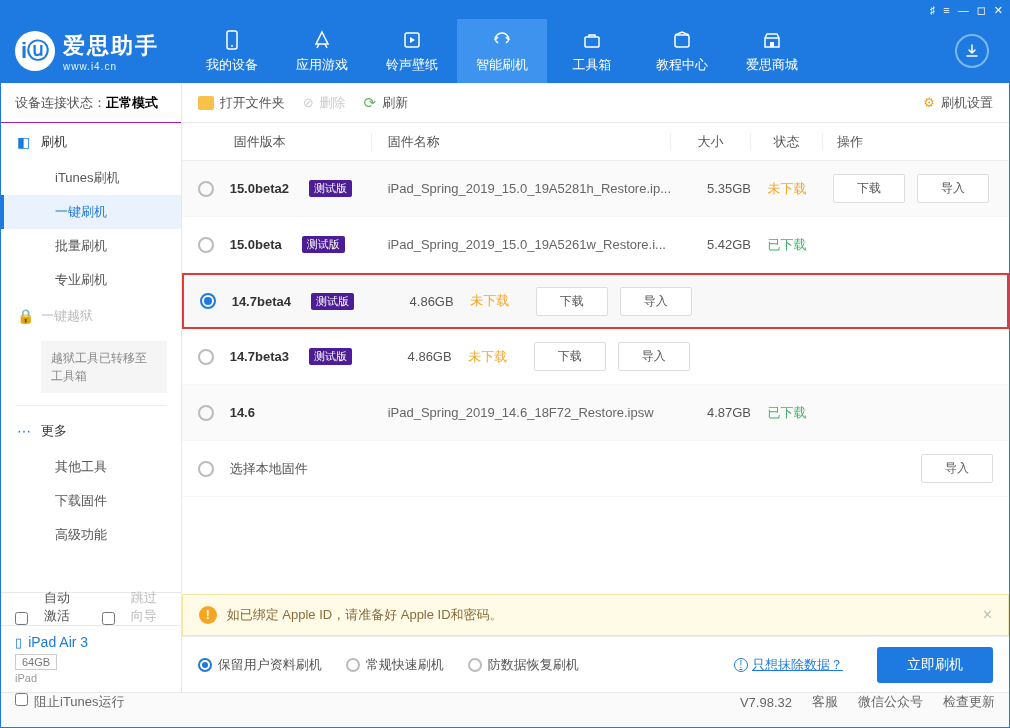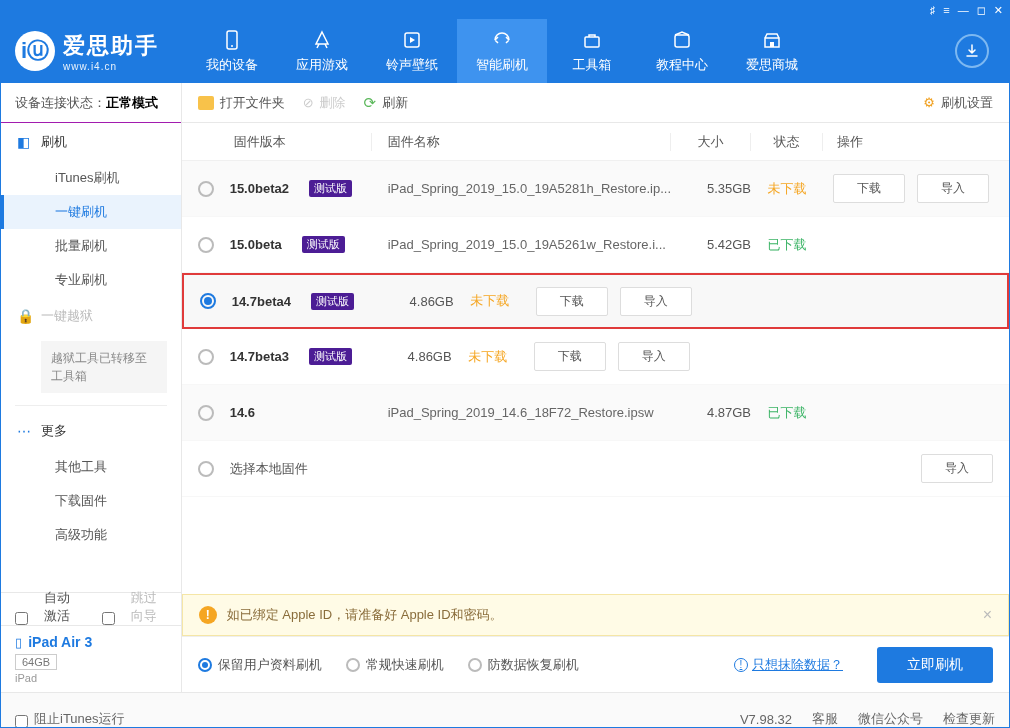--- a/index.html
+++ b/index.html
@@ -27,21 +27,21 @@
 .side-title.locked{color:#bbb}
 .side-sub{height:34px;display:flex;align-items:center;padding-left:54px;color:#555;cursor:pointer;font-size:13px}
 .side-sub.active{background:#eaf3fd;color:#1e7ae0;border-left:3px solid #1e7ae0;padding-left:51px}
 .side-note{margin:6px 14px 6px 40px;background:#f5f5f5;padding:8px 10px;color:#888;font-size:12px;line-height:1.5}
 .side-divider{height:1px;background:#eee;margin:6px 14px}
 .side-bottom{margin-top:auto;border-top:1px solid #e8e8e8}
 .chk-row{height:32px;display:flex;align-items:flex-end;padding:0 14px;gap:12px;font-size:12px;color:#555}
 .chk-row input{margin-right:4px}
 .muted{color:#bbb}
 .device{padding:8px 14px;border-top:1px solid #e8e8e8}
-.device-name{color:#1e7ae0;font-weight:bold;font-size:14px}
+.device-name{color:#1e7ae0;font-weight:normal;font-size:14px}
 .device-badge{display:inline-block;border:1px solid #ccc;padding:1px 6px;font-size:11px;color:#777;margin-top:4px}
 .device-type{font-size:11px;color:#999;margin-top:2px}
 .main{flex:1;display:flex;flex-direction:column;position:relative}
 .toolbar{height:40px;border-bottom:1px solid #e8e8e8;display:flex;align-items:center;padding:0 16px;gap:18px}
 .folder-ic{width:16px;height:14px;background:#f8c24a;border-radius:2px;display:inline-block}
 .toolbar-item{display:flex;align-items:center;gap:6px;color:#555;cursor:pointer;font-size:13px}
 .toolbar-item.disabled{color:#ccc}
 .refresh-ic{color:#5cb85c;font-size:15px}
 .toolbar-right{margin-left:auto;display:flex;align-items:center;gap:6px;color:#555;cursor:pointer}
 .gear{color:#f0a020}
@@ -70,21 +70,21 @@
 .notice{position:absolute;left:0;right:0;bottom:56px;height:42px;background:#fffbe6;border:1px solid #f5e6a6;display:flex;align-items:center;padding:0 16px;gap:10px;color:#8a6d3b;font-size:13px}
 .notice .ex{width:18px;height:18px;background:#f5a623;color:#fff;border-radius:50%;display:flex;align-items:center;justify-content:center;font-weight:bold;font-size:12px}
 .notice .close{margin-left:auto;color:#bbb;cursor:pointer;font-size:16px}
 .actions{position:absolute;left:0;right:0;bottom:0;height:56px;border-top:1px solid #eee;display:flex;align-items:center;padding:0 16px;gap:20px;background:#fff}
 .radio2{display:flex;align-items:center;gap:6px;cursor:pointer;color:#555;font-size:13px}
 .radio2 .c{width:14px;height:14px;border:2px solid #bbb;border-radius:50%;display:flex;align-items:center;justify-content:center}
 .radio2.sel .c{border-color:#1e7ae0}
 .radio2.sel .c::after{content:"";width:6px;height:6px;background:#1e7ae0;border-radius:50%}
 .link{color:#1e7ae0;cursor:pointer;text-decoration:underline;display:flex;align-items:center;gap:4px;margin-left:auto}
 .go-btn{background:#1e7ae0;color:#fff;padding:9px 30px;border-radius:3px;cursor:pointer;font-size:14px;margin-left:14px}
-.footer{height:36px;border-top:1px solid #e8e8e8;display:flex;align-items:flex-end;padding:0 14px;font-size:12px;color:#666;background:#fafafa}
+.footer{height:36px;border-top:1px solid #e8e8e8;display:flex;align-items:flex-start;padding:0 14px;font-size:12px;color:#666;background:#fafafa}
 .footer .right{margin-left:auto;display:flex;align-items:center;gap:20px}
 svg{display:block}
 </style>
 </head>
 <body>
 
 <div class="titlebar">
   <span>♯</span>
   <span>≡</span>
   <span>—</span>

